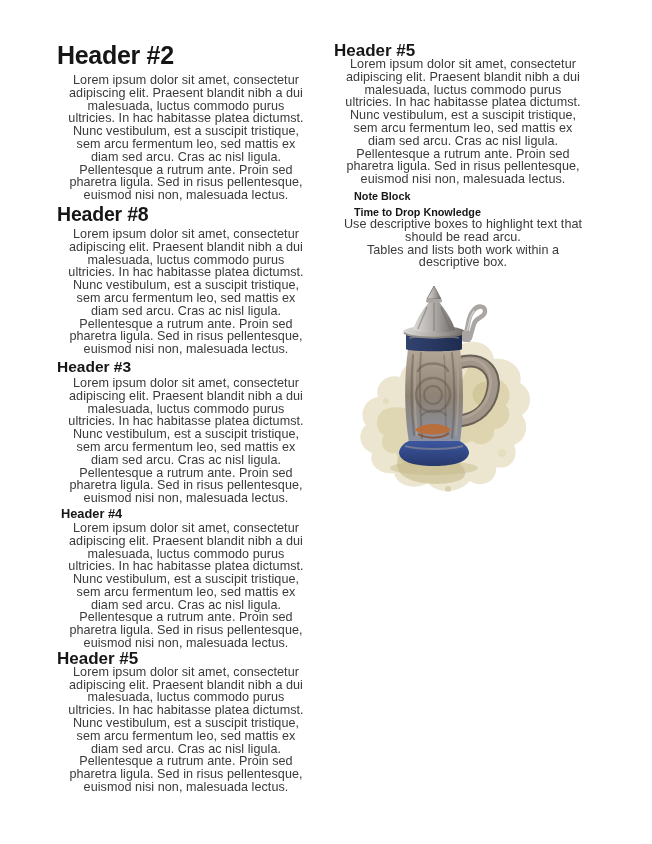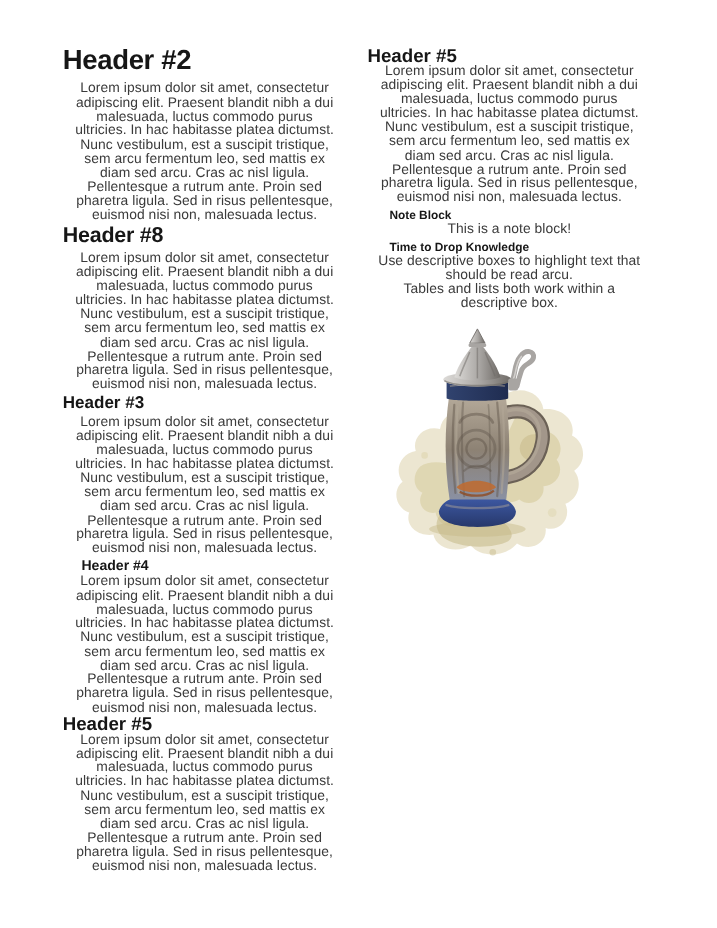--- a/index.html
+++ b/index.html
@@ -14,21 +14,21 @@
   .col-right { left:334px; }
 
   .body-text {
     font-size:12.6px; line-height:12.8px; white-space:pre-line;
     letter-spacing:0.05px; color:#3a3a3a;text-align:center;
   }
   h1,h2,h3,h4,h5,.h6 { color:#161616; font-weight:bold; }
   h1 { font-size:25px;   line-height:26px; margin:0 0 6px;  letter-spacing:-0.3px; }
   h2 { font-size:19.5px; line-height:21px; margin:2px 0 3px; letter-spacing:-0.2px; }
   h3 { font-size:15.5px; line-height:17px; margin:2px 0 2px; }
-  h4 { font-size:12.8px; line-height:14px; margin:2px 17px 1px; }
+  h4 { font-size:12.8px; line-height:14px; margin:2px 4px 1px; }
   h5 { font-size:17px; line-height:13px; margin:2px 0 1px; }
   .h6 { font-size:10.8px; line-height:12px; margin:4px 0 0;padding-left:20px; }
   .inline-bold { font-weight:normal; }
 
   .stein-figure { margin:14px 0 0 18px; width:180px; height:215px; }
   .stein-figure svg { display:block; width:180px; height:215px; }
 </style>
 </head>
 <body>
 
@@ -109,21 +109,20 @@
 ultricies. In hac habitasse platea dictumst.
 Nunc vestibulum, est a suscipit tristique,
 sem arcu fermentum leo, sed mattis ex
 diam sed arcu. Cras ac nisl ligula.
 Pellentesque a rutrum ante. Proin sed
 pharetra ligula. Sed in risus pellentesque,
 euismod nisi non, malesuada lectus.</p>
   </section>
 
   <div class="h6">Note Block</div>
-  <p class="body-text">This is a note block!</p>
 
   <div class="h6">Time to Drop Knowledge</div>
   <p class="body-text">Use descriptive boxes to highlight text that
 should be read arcu.</p>
   <p class="body-text"><span class="inline-bold">Tables and lists</span><span> both work within a
 descriptive box.</span></p>
 
   <figure class="stein-figure">
     <svg viewBox="0 0 180 215" xmlns="http://www.w3.org/2000/svg">
       <defs>

